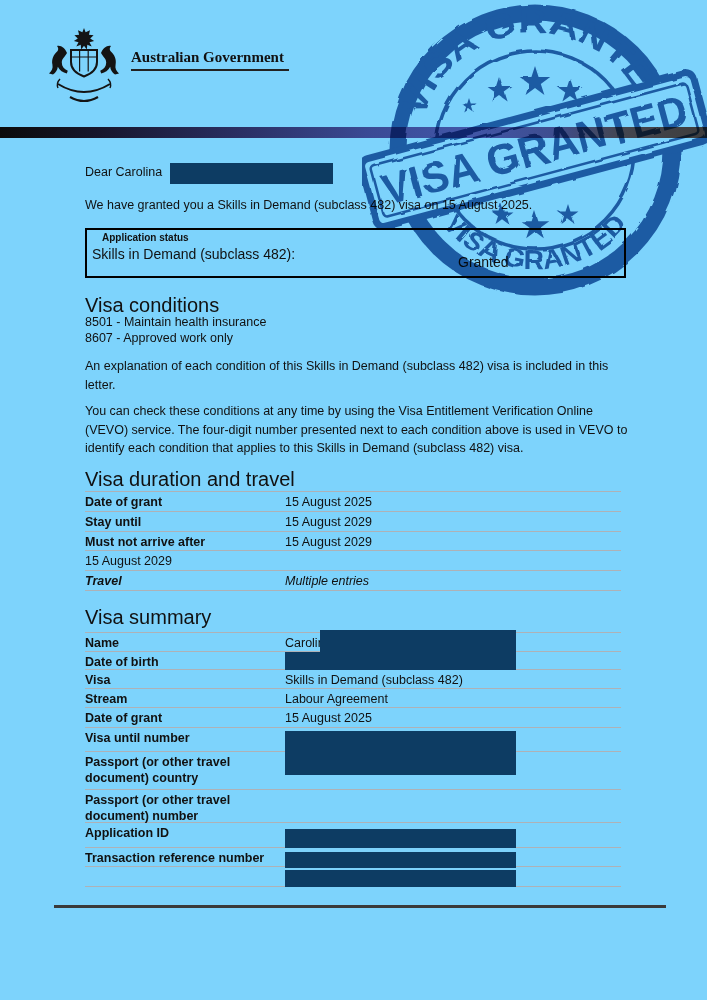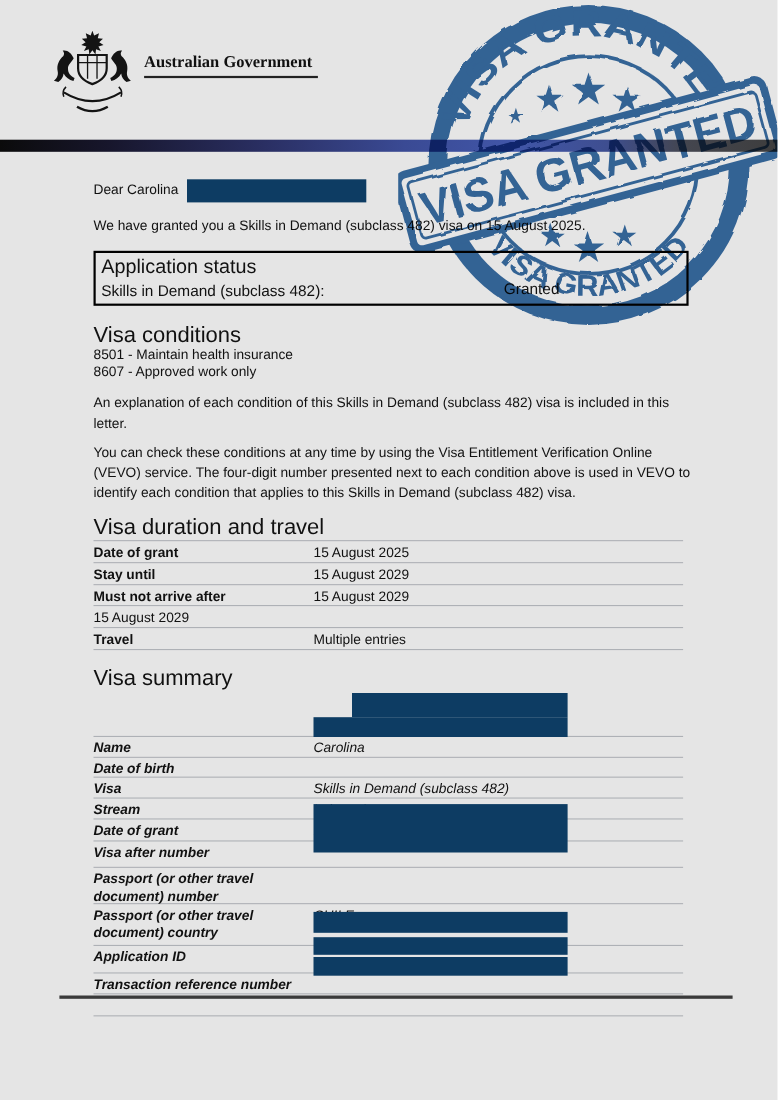--- a/index.html
+++ b/index.html
@@ -1,33 +1,33 @@
 <!DOCTYPE html>
 <html><head>
 <meta charset="utf-8">
 <style>
   html,body{margin:0;padding:0;background:#ffffff;}
-  .page{position:relative;width:707px;height:1000px;background:#e5e5e5;overflow:hidden;
+  .page{position:relative;width:707px;height:1000px;background:#7dd3fc;overflow:hidden;
         font-family:"Liberation Sans","DejaVu Sans",sans-serif;color:#111;}
   .abs{position:absolute;}
 
   
   .gov-title{font-family:"Liberation Serif","DejaVu Serif",serif;font-weight:bold;font-size:15px;color:#111;}
   .gov-rule{height:1.5px;background:#222;}
   .dept-title{font-family:"Liberation Serif","DejaVu Serif",serif;font-weight:bold;font-size:14.5px;color:#111;}
   .topbar{left:0;top:127px;width:707px;height:11px;
     background:linear-gradient(90deg,#0b0b0b 0%,#17162c 14%,#2a2f63 34%,#3a4a94 52%,#4156a8 66%,#3e4e90 78%,#44464f 88%,#3d3d3d 100%);}
 
   
   .body-txt{font-size:12.5px;line-height:18.5px;color:#111;}
   .h2{font-size:20px;font-weight:normal;color:#111;}
 
   
   .status-box{left:85px;top:228px;width:532px;height:44px;border:2px solid #000;padding:2px 0 0 5px;}
-  .status-title{font-size:18px;font-weight:normal;}
+  .status-title{font-size:10px;font-weight:bold;margin-left:10px;}
   .status-item{font-size:14px;margin-top:3px;}
   .status-value{position:absolute;left:371px;top:24px;font-size:14px;}
 
   
   .tbl{left:85px;width:536px;border-top:1px solid #aeb1b6;}
   .tr{display:flex;border-bottom:1px solid #aeb1b6;box-sizing:border-box;}
   .tl{width:200px;font-weight:bold;font-size:12.5px;line-height:16px;padding-top:2px;}
   .tv{flex:1;font-size:12.5px;line-height:16px;padding-top:2px;}
 
   .redact{position:absolute;background:#0d3c63;}
@@ -98,28 +98,28 @@
       <div class="tl">Stay until</div>
       <div class="tv">15 August 2029</div>
     </div>
     <div class="tr" style="height:19px;">
       <div class="tl">Must not arrive after</div>
       <div class="tv">15 August 2029</div>
     </div>
     <div class="tr" style="height:20px;">
       <div class="tv">15 August 2029</div>
     </div>
-    <div class="tr" style="height:20px;">
+    <div class="tr" style="height:20px;font-style:italic;">
       <div class="tl">Travel</div>
       <div class="tv">Multiple entries</div>
     </div>
   </div>
 
   <div class="abs h2" style="left:85px;top:606px;">Visa summary</div>
-  <div class="abs tbl" style="top:669px;font-style:italic;">
+  <div class="abs tbl" style="top:632px;">
     <div class="tr" style="height:19px;">
       <div class="tl">Name</div>
       <div class="tv">Carolina</div>
     </div>
     <div class="tr" style="height:18px;">
       <div class="tl">Date of birth</div>
       <div class="tv"></div>
     </div>
     <div class="tr" style="height:19px;">
       <div class="tl">Visa</div>
@@ -127,30 +127,30 @@
     </div>
     <div class="tr" style="height:19px;">
       <div class="tl">Stream</div>
       <div class="tv">Labour Agreement</div>
     </div>
     <div class="tr" style="height:20px;">
       <div class="tl">Date of grant</div>
       <div class="tv">15 August 2025</div>
     </div>
     <div class="tr" style="height:24px;">
-      <div class="tl">Visa after number</div>
-      <div class="tv"></div>
-    </div>
-    <div class="tr" style="height:33px;">
-      <div class="tl">Passport (or other travel document) number</div>
+      <div class="tl">Visa until number</div>
       <div class="tv"></div>
     </div>
     <div class="tr" style="height:38px;">
       <div class="tl">Passport (or other travel document) country</div>
       <div class="tv">CHILE</div>
+    </div>
+    <div class="tr" style="height:33px;">
+      <div class="tl">Passport (or other travel document) number</div>
+      <div class="tv"></div>
     </div>
     <div class="tr" style="height:25px;">
       <div class="tl">Application ID</div>
       <div class="tv"></div>
     </div>
     <div class="tr" style="height:19px;">
       <div class="tl">Transaction reference number</div>
       <div class="tv"></div>
     </div>
     <div class="tr" style="height:20px;">

